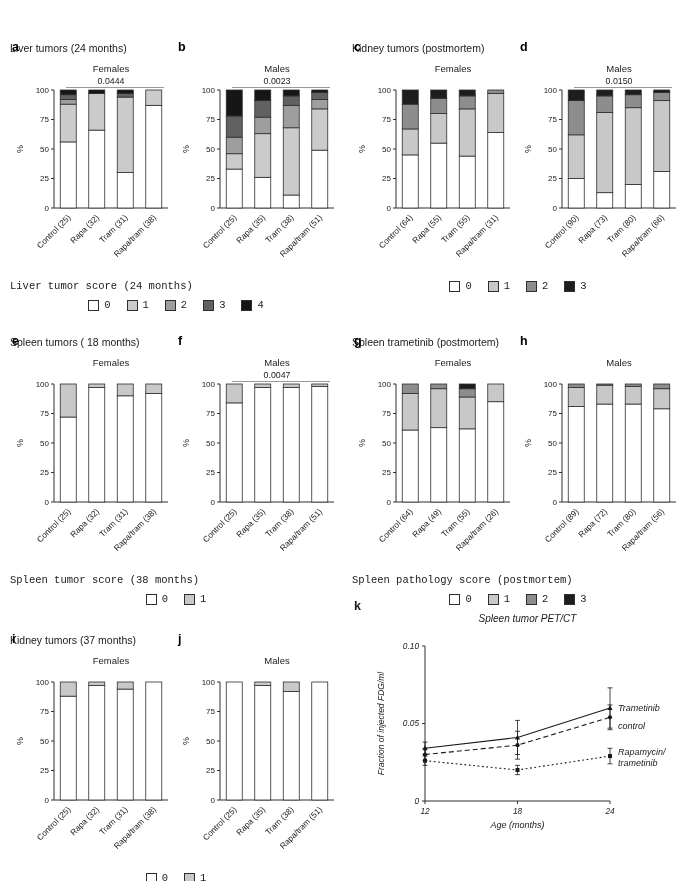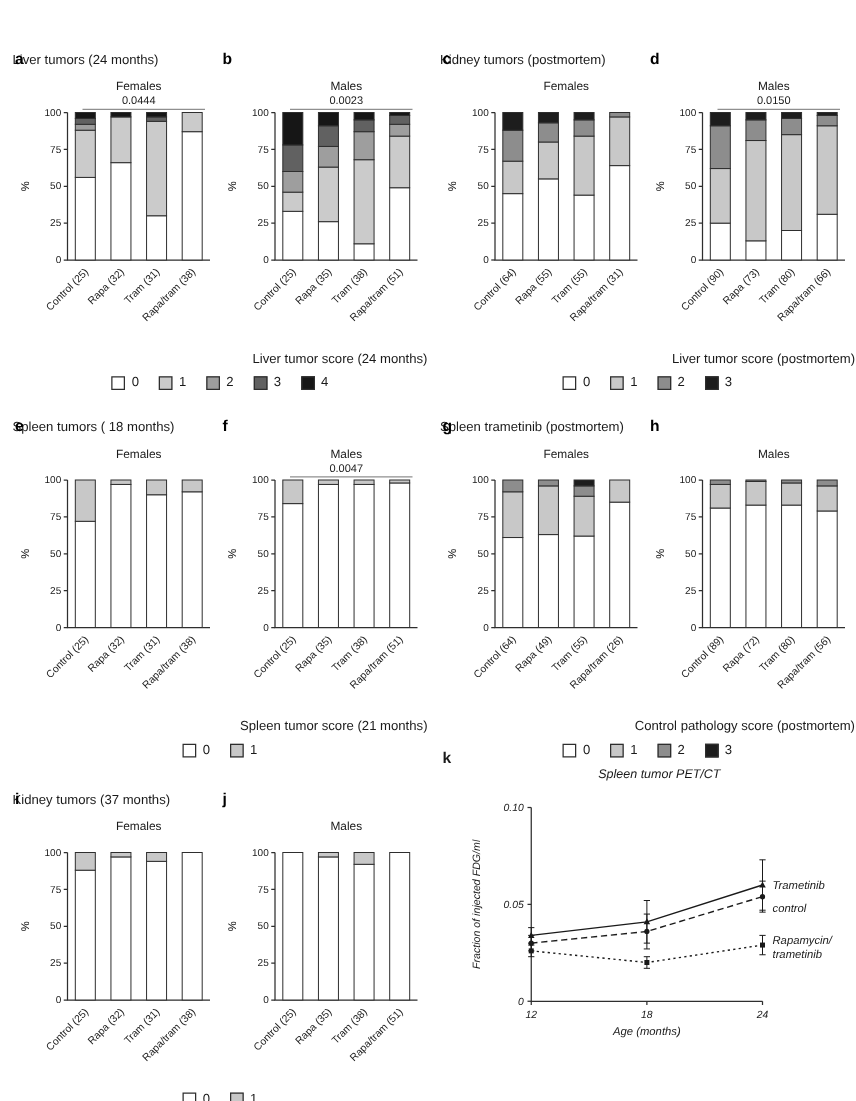--- a/index.html
+++ b/index.html
@@ -4,21 +4,21 @@
 <style>
   * { margin:0; padding:0; box-sizing:border-box; }
   html,body { background:#ffffff; }
   .figure { position:relative; width:685px; height:881px; background:#fff;
             font-family:"Liberation Sans", sans-serif; color:#1a1a1a; overflow:hidden; }
   .group { position:absolute; width:332px; }
   .group-title { font-size:10.5px; height:17px; padding-top:3px; color:#1a1a1a;margin-top:17px; }
   .panels { display:flex; position:relative; }
   .panel { position:relative; width:166px; }
   .letter { position:absolute; top:-16px; left:2px; font-weight:700; font-size:12.5px; color:#000; }
-  .legend { margin-top:8px; text-align:right; }
+  .legend { margin-top:8px; text-align:left;font-family:Liberation Mono, monospace; }
   .legend-title { font-size:10.5px; margin-bottom:7px; }
   .legend-items { display:flex; justify-content:center; gap:16px; }
   .legend-item { display:flex; align-items:center; gap:5px; font-size:10.5px; }
   .swatch { width:11px; height:11px; border:1px solid #2e2e2e; display:inline-block; }
   .panel-k { position:absolute; left:352px; top:598px; width:330px; }
   .panel-k .letter-k { position:absolute; top:1px; left:2px; font-weight:700; font-size:12.5px; }
   .panel-k .chart { margin-top:8px; margin-left:18px;font-style:italic; }
   svg text { font-family:"Liberation Sans", sans-serif; fill:#1a1a1a; }
 </style>
 </head>
@@ -214,21 +214,20 @@
               <text x="118.25" y="162" font-size="8.3" text-anchor="end" transform="rotate(-45 118.25 162)">Tram (80)</text>
               <rect x="135.75" y="115.42" width="16" height="36.58" fill="#ffffff" stroke="#2e2e2e" stroke-width="0.8"></rect>
               <rect x="135.75" y="44.620000000000005" width="16" height="70.8" fill="#c8c8c8" stroke="#2e2e2e" stroke-width="0.8"></rect>
               <rect x="135.75" y="36.36" width="16" height="8.260000000000002" fill="#8d8d8d" stroke="#2e2e2e" stroke-width="0.8"></rect>
               <rect x="135.75" y="34" width="16" height="2.36" fill="#1d1d1d" stroke="#2e2e2e" stroke-width="0.8"></rect>
               <text x="146.75" y="162" font-size="8.3" text-anchor="end" transform="rotate(-45 146.75 162)">Rapa/tram (66)</text>
             </svg></div>
       </figure>
     </div>
     <div class="legend">
-      <div class="legend-title">Liver tumor score (postmortem)</div>
       <div class="legend-items">
           <span class="legend-item">
             <span class="swatch" style="background: rgb(255, 255, 255);"></span>
             <span>0</span>
           </span>
           <span class="legend-item">
             <span class="swatch" style="background: rgb(200, 200, 200);"></span>
             <span>1</span>
           </span>
           <span class="legend-item">
@@ -303,21 +302,21 @@
               <rect x="107.25" y="37.540000000000006" width="16" height="114.46" fill="#ffffff" stroke="#2e2e2e" stroke-width="0.8"></rect>
               <rect x="107.25" y="34.00000000000001" width="16" height="3.54" fill="#c8c8c8" stroke="#2e2e2e" stroke-width="0.8"></rect>
               <text x="118.25" y="162" font-size="8.3" text-anchor="end" transform="rotate(-45 118.25 162)">Tram (38)</text>
               <rect x="135.75" y="36.36" width="16" height="115.64" fill="#ffffff" stroke="#2e2e2e" stroke-width="0.8"></rect>
               <rect x="135.75" y="34" width="16" height="2.36" fill="#c8c8c8" stroke="#2e2e2e" stroke-width="0.8"></rect>
               <text x="146.75" y="162" font-size="8.3" text-anchor="end" transform="rotate(-45 146.75 162)">Rapa/tram (51)</text>
             </svg></div>
       </figure>
     </div>
     <div class="legend">
-      <div class="legend-title">Spleen tumor score (21 months)</div>
+      <div class="legend-title">Spleen tumor score (38 months)</div>
       <div class="legend-items">
           <span class="legend-item">
             <span class="swatch" style="background: rgb(255, 255, 255);"></span>
             <span>0</span>
           </span>
           <span class="legend-item">
             <span class="swatch" style="background: rgb(200, 200, 200);"></span>
             <span>1</span>
           </span>
         </div>
@@ -390,21 +389,21 @@
               <rect x="107.25" y="34" width="16" height="2.36" fill="#8d8d8d" stroke="#2e2e2e" stroke-width="0.8"></rect>
               <text x="118.25" y="162" font-size="8.3" text-anchor="end" transform="rotate(-45 118.25 162)">Tram (80)</text>
               <rect x="135.75" y="58.78" width="16" height="93.22" fill="#ffffff" stroke="#2e2e2e" stroke-width="0.8"></rect>
               <rect x="135.75" y="38.72" width="16" height="20.060000000000002" fill="#c8c8c8" stroke="#2e2e2e" stroke-width="0.8"></rect>
               <rect x="135.75" y="34" width="16" height="4.72" fill="#8d8d8d" stroke="#2e2e2e" stroke-width="0.8"></rect>
               <text x="146.75" y="162" font-size="8.3" text-anchor="end" transform="rotate(-45 146.75 162)">Rapa/tram (56)</text>
             </svg></div>
       </figure>
     </div>
     <div class="legend">
-      <div class="legend-title">Control pathology score (postmortem)</div>
+      <div class="legend-title">Spleen pathology score (postmortem)</div>
       <div class="legend-items">
           <span class="legend-item">
             <span class="swatch" style="background: rgb(255, 255, 255);"></span>
             <span>0</span>
           </span>
           <span class="legend-item">
             <span class="swatch" style="background: rgb(200, 200, 200);"></span>
             <span>1</span>
           </span>
           <span class="legend-item">

